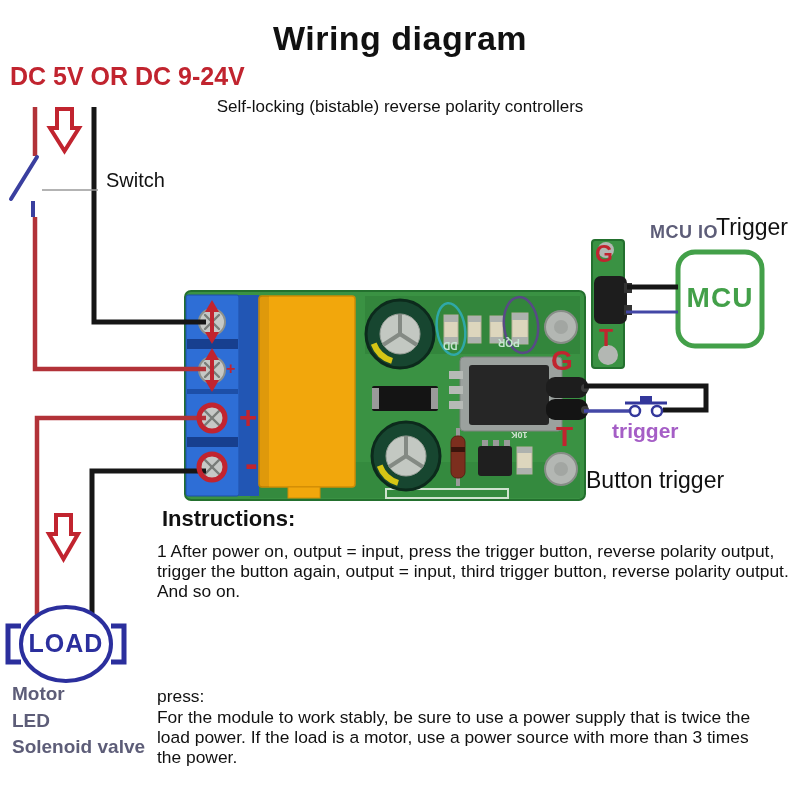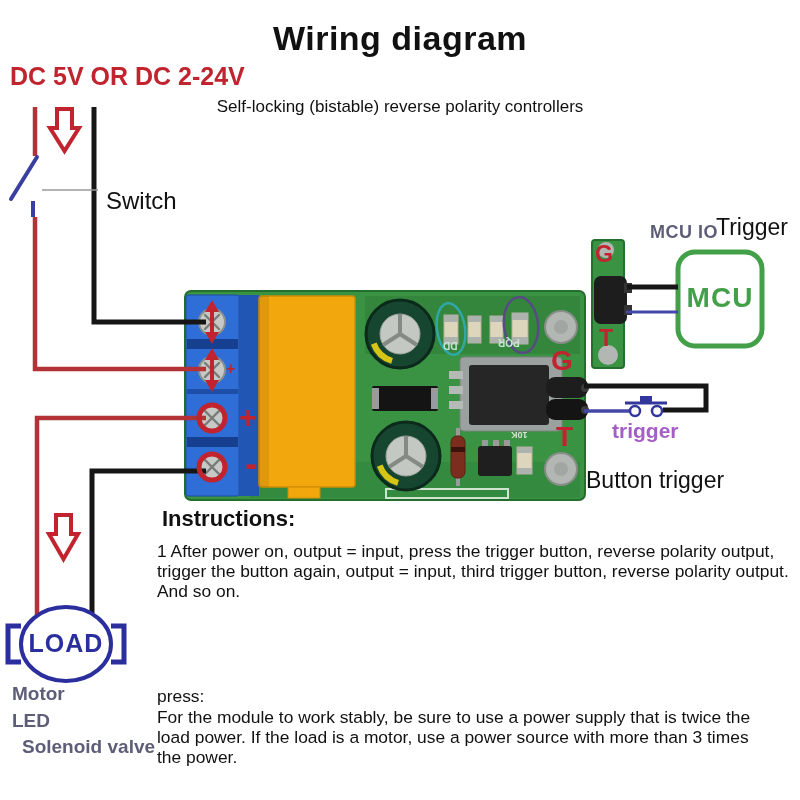--- a/index.html
+++ b/index.html
@@ -3,41 +3,41 @@
 <meta charset="utf-8">
 <style>
   html,body{margin:0;padding:0;background:#ffffff;}
   .scene{position:relative;width:800px;height:800px;background:#fff;overflow:hidden;
          font-family:"Liberation Sans","DejaVu Sans",sans-serif;color:#111;}
   svg{position:absolute;left:0;top:0;}
   .t{position:absolute;white-space:nowrap;line-height:1.1;}
   .title{left:0;right:0;top:20px;text-align:center;font-size:34px;font-weight:bold;letter-spacing:.5px;}
   .subtitle{left:0;right:0;top:98px;text-align:center;font-size:17px;}
   .power{left:10px;top:63px;font-size:25px;font-weight:bold;color:var(--accent-red);}
-  .switch-label{left:106px;top:188px;font-size:24px;}
+  .switch-label{left:106px;top:169px;font-size:20px;}
   .mcu-io{left:650px;top:223px;font-size:18px;font-weight:bold;color:var(--label-slate);letter-spacing:.5px;}
   .trigger-head{left:716px;top:215px;font-size:23px;}
   .mcu-text{left:678px;top:283px;width:84px;text-align:center;font-size:28px;font-weight:bold;color:var(--mcu-green);letter-spacing:1px;}
   .pin-letter{font-weight:bold;color:var(--accent-red);}
   .strip-g{left:595px;top:242px;font-size:23px;}
   .strip-t{left:599px;top:326px;font-size:23px;}
   .board-g{left:551px;top:346px;font-size:28px;}
   .board-t{left:556px;top:422px;font-size:28px;}
   .trigger-purple{left:612px;top:419px;font-size:21px;font-weight:bold;color:var(--trigger-purple);}
   .button-caption{left:586px;top:444px;font-size:23px;margin-top:24px;}
   .instr-head{left:162px;top:507px;font-size:22px;font-weight:bold;}
   .para{position:absolute;font-size:17.4px;line-height:20px;white-space:normal;}
   .step1{left:157px;top:541px;width:645px;}
   .step2{left:157px;top:604px;}
   .note-head{left:157px;top:687px;font-size:17.4px;}
   .note-body{left:157px;top:707px;width:610px;}
   .load-text{left:21px;top:630px;width:90px;text-align:center;font-size:25px;font-weight:bold;
              color:var(--load-blue);letter-spacing:1px;}
   .load-type{font-size:19px;font-weight:bold;color:var(--label-slate);}
-  .lt1{left:12px;top:684px;text-align:right;} .lt2{left:12px;top:711px;} .lt3{left:12px;top:737px;margin-left:10px;}
+  .lt1{left:12px;top:684px;text-align:right;} .lt2{left:12px;top:711px;} .lt3{left:12px;top:737px;}
   .tplus-small{left:226px;top:360px;font-size:16px;font-weight:bold;color:var(--accent-red);}
   .tplus{left:239px;top:401px;font-size:31px;font-weight:bold;color:var(--accent-red);}
   .tminus{left:245px;top:444px;font-size:38px;font-weight:bold;color:var(--accent-red);}
   .silk{position:absolute;font-size:10px;font-weight:bold;color:#c6e6d2;transform:rotate(180deg);}
   .silk-dd{left:443px;top:340px;} .silk-pqr{left:498px;top:337px;}
   .silk-10k{left:511px;top:430px;font-size:9px;color:#d4e4d4;}
 </style>
 </head>
 <body>
 
@@ -229,21 +229,21 @@
     </g>
 
     <g>
       <path d="M21,626 H8 V662 H21" fill="none" style="stroke:var(--load-blue)" stroke-width="5"></path>
       <path d="M111,626 H124 V662 H111" fill="none" style="stroke:var(--load-blue)" stroke-width="5"></path>
       <ellipse cx="66" cy="644" rx="45" ry="37" fill="#fff" style="stroke:var(--load-blue)" stroke-width="4"></ellipse>
     </g>
   </svg>
 
   <div class="t title">Wiring diagram</div>
-  <div class="t power">DC 5V OR DC 2-24V</div>
+  <div class="t power">DC 5V OR DC 9-24V</div>
   <div class="t subtitle">Self-locking (bistable) reverse polarity controllers</div>
   <div class="t switch-label">Switch</div>
 
   <div class="t mcu-io">MCU IO</div>
   <div class="t trigger-head">Trigger</div>
   <div class="t mcu-text">MCU</div>
   <div class="t pin-letter strip-g">G</div>
   <div class="t pin-letter strip-t">T</div>
 
   <div class="t pin-letter board-g">G</div>

